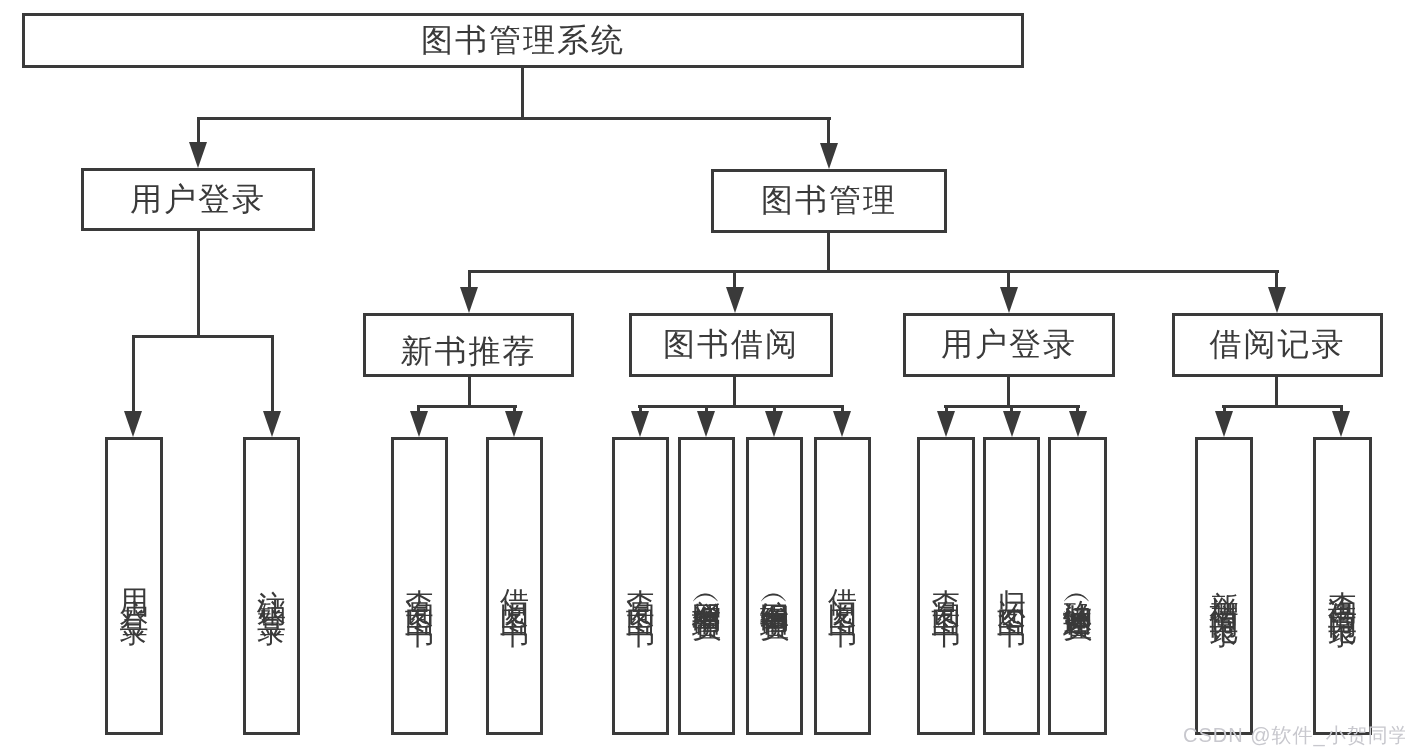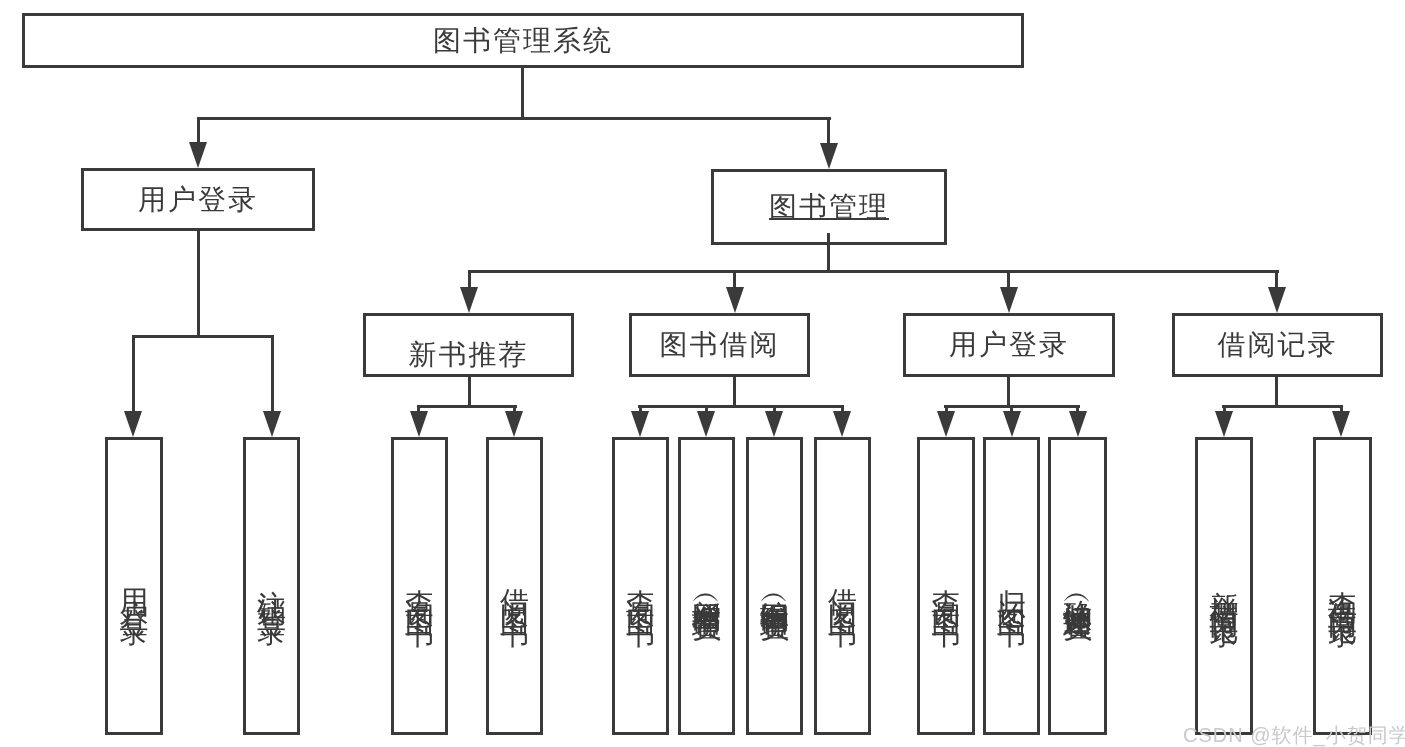--- a/index.html
+++ b/index.html
@@ -11,21 +11,21 @@
     font-family:"Liberation Sans","DejaVu Sans",sans-serif;
   }
   .node{
     position:absolute;
     box-sizing:border-box;
     background:#ffffff;
     border:3px solid #3a3a3a;
     display:flex;align-items:center;justify-content:center;
     color:#3a3a3a;
   }
-  .hlabel{font-size:28px;letter-spacing:2px;white-space:nowrap;}
+  .hlabel{font-size:32px;letter-spacing:2px;white-space:nowrap;}
   .leaf{top:437px;height:298px;}
   .vt{
     writing-mode:vertical-rl;
     text-orientation:mixed;
     font-size:29px;
     line-height:1;
     white-space:nowrap;
   }
   .ls-wide{letter-spacing:10px;}
   .ls-mid{letter-spacing:6px;}
@@ -53,28 +53,28 @@
 
 <div class="stage">
 
   <div class="node" style="left:22px;top:13px;width:1002px;height:55px;">
     <span class="hlabel">图书管理系统</span>
   </div>
 
   <div class="node" style="left:81px;top:168px;width:234px;height:63px;">
     <span class="hlabel">用户登录</span>
   </div>
-  <div class="node" style="left:711px;top:169px;width:236px;height:76px;text-decoration:underline;">
+  <div class="node" style="left:711px;top:169px;width:236px;height:64px;">
     <span class="hlabel">图书管理</span>
   </div>
 
   <div class="node" style="left:363px;top:313px;width:211px;height:64px;align-items:flex-end;">
     <span class="hlabel">新书推荐</span>
   </div>
-  <div class="node" style="left:629px;top:313px;width:181px;height:64px;">
+  <div class="node" style="left:629px;top:313px;width:204px;height:64px;">
     <span class="hlabel">图书借阅</span>
   </div>
   <div class="node" style="left:903px;top:313px;width:212px;height:64px;">
     <span class="hlabel">用户登录</span>
   </div>
   <div class="node" style="left:1172px;top:313px;width:211px;height:64px;">
     <span class="hlabel">借阅记录</span>
   </div>
 
   <div class="node leaf" style="left:105px;width:58px;">

